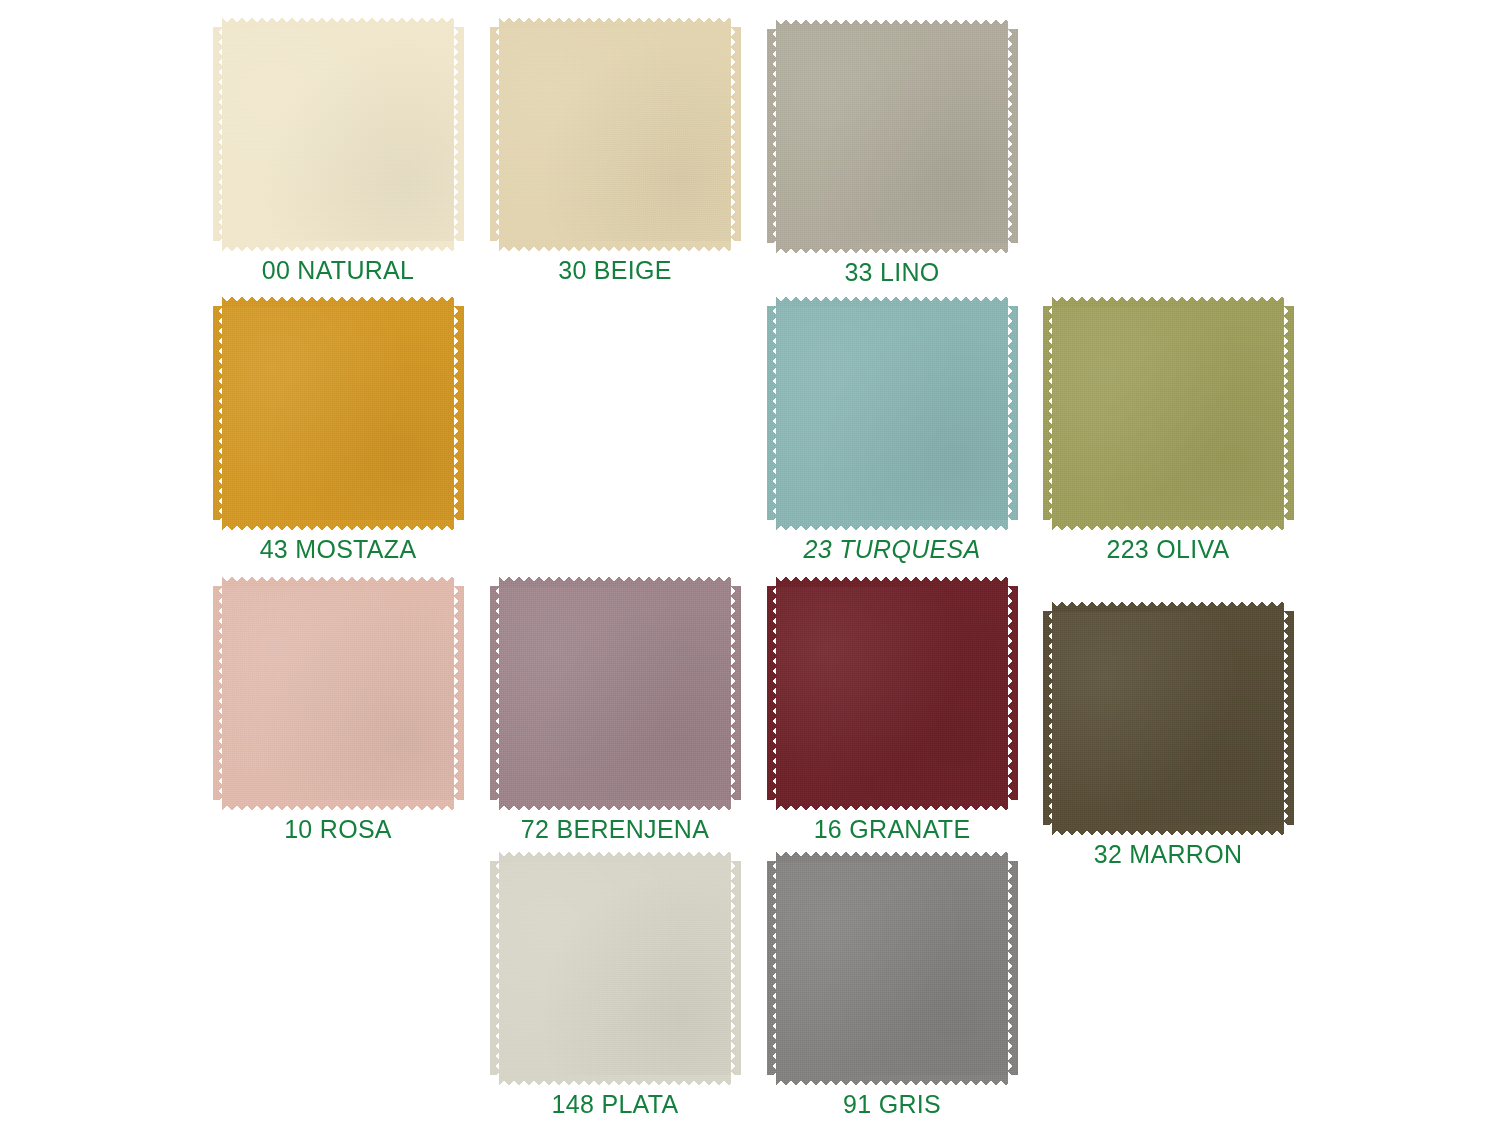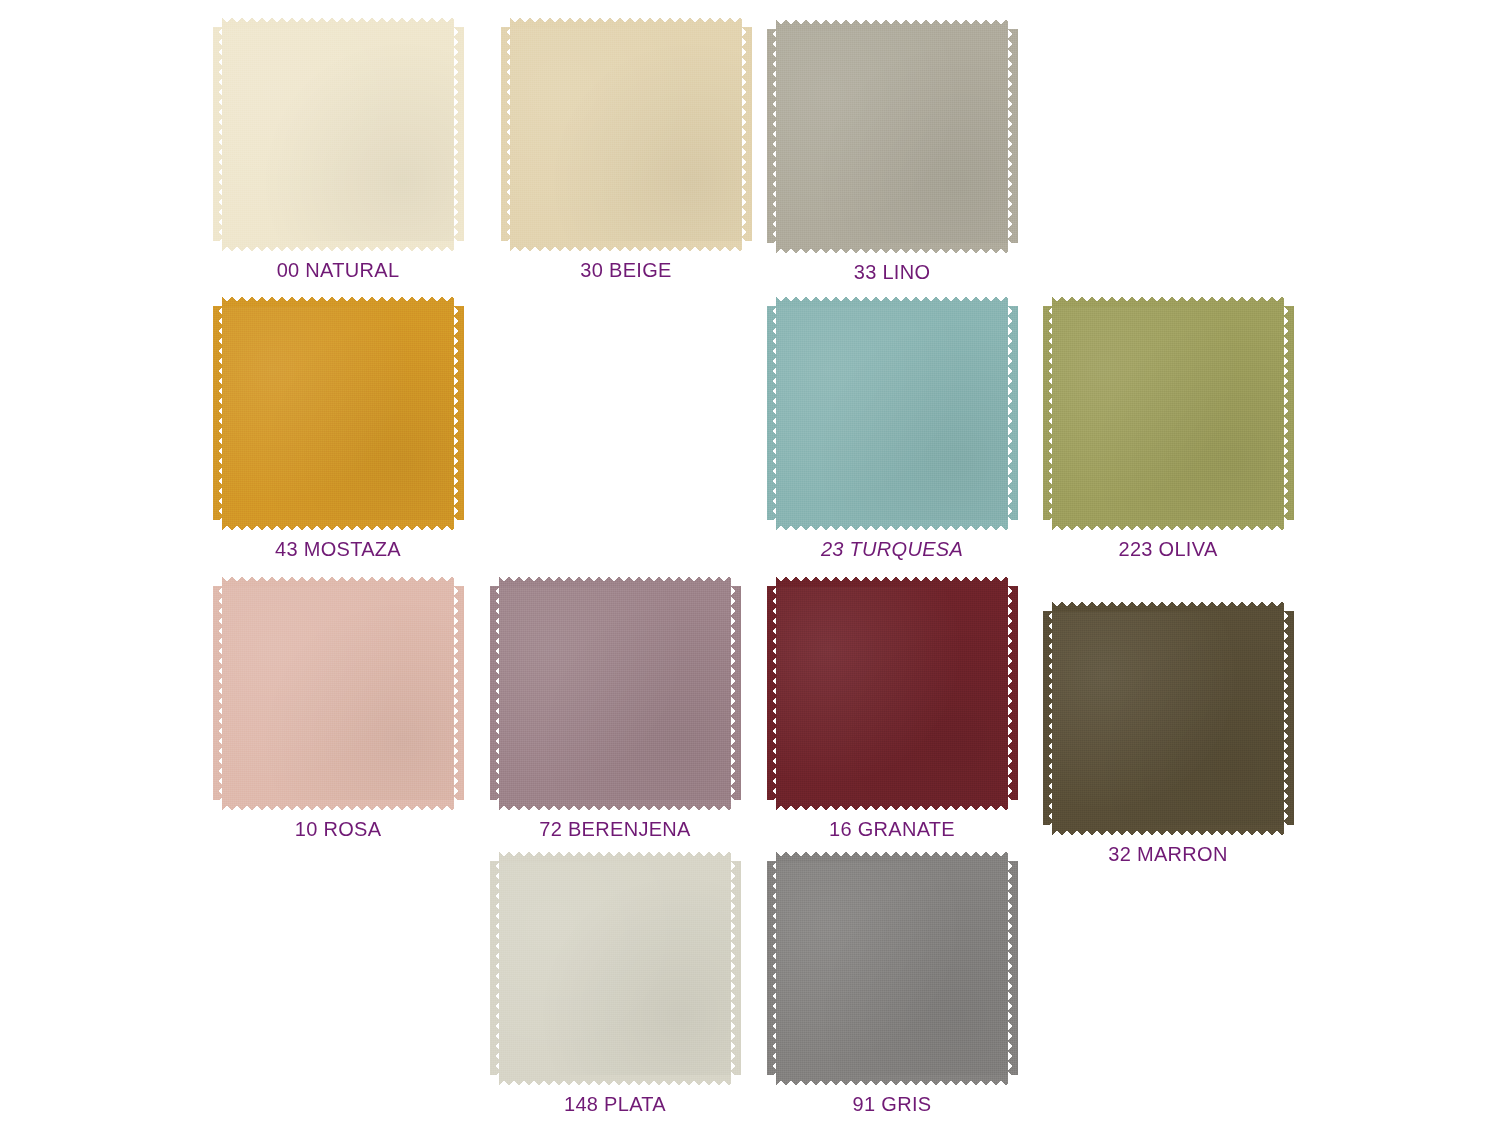--- a/index.html
+++ b/index.html
@@ -157,24 +157,24 @@
       repeating-linear-gradient(90deg,  rgba(255,255,255,0.13) 0px, rgba(255,255,255,0.13) 1px, rgba(0,0,0,0.045) 1px, rgba(0,0,0,0.045) 2px);
     mix-blend-mode: overlay;
   }
 
   .swatch-label {
     position: absolute;
     left: 0;
     top: 240px;
     width: 250px;
     text-align: center;
-    font-size: 20px;
+    font-size: 25px;
     line-height: 24px;
     letter-spacing: 0.3px;
-    color: #701a75;
+    color: #15803d;
     white-space: nowrap;
   }
 </style>
 </head>
 <body>
 
 <div id="swatch-chart">
   <div class="swatch-grid">
       <div class="swatch-cell" style="left: 213px; top: 18px;">
         <div class="swatch-chip-wrap">
@@ -182,21 +182,21 @@
             <div class="body"></div>
             <div class="teeth top"></div>
             <div class="teeth bottom"></div>
             <div class="teeth left"></div>
             <div class="teeth right"></div>
             <div class="weave"></div>
           </div>
         </div>
         <div class="swatch-label">00 NATURAL</div>
       </div>
-      <div class="swatch-cell" style="left: 490px; top: 18px; margin-left: 11px;">
+      <div class="swatch-cell" style="left: 490px; top: 18px;">
         <div class="swatch-chip-wrap">
           <div class="swatch-chip" style="--sw: #E2D3AE;">
             <div class="body"></div>
             <div class="teeth top"></div>
             <div class="teeth bottom"></div>
             <div class="teeth left"></div>
             <div class="teeth right"></div>
             <div class="weave"></div>
           </div>
         </div>

